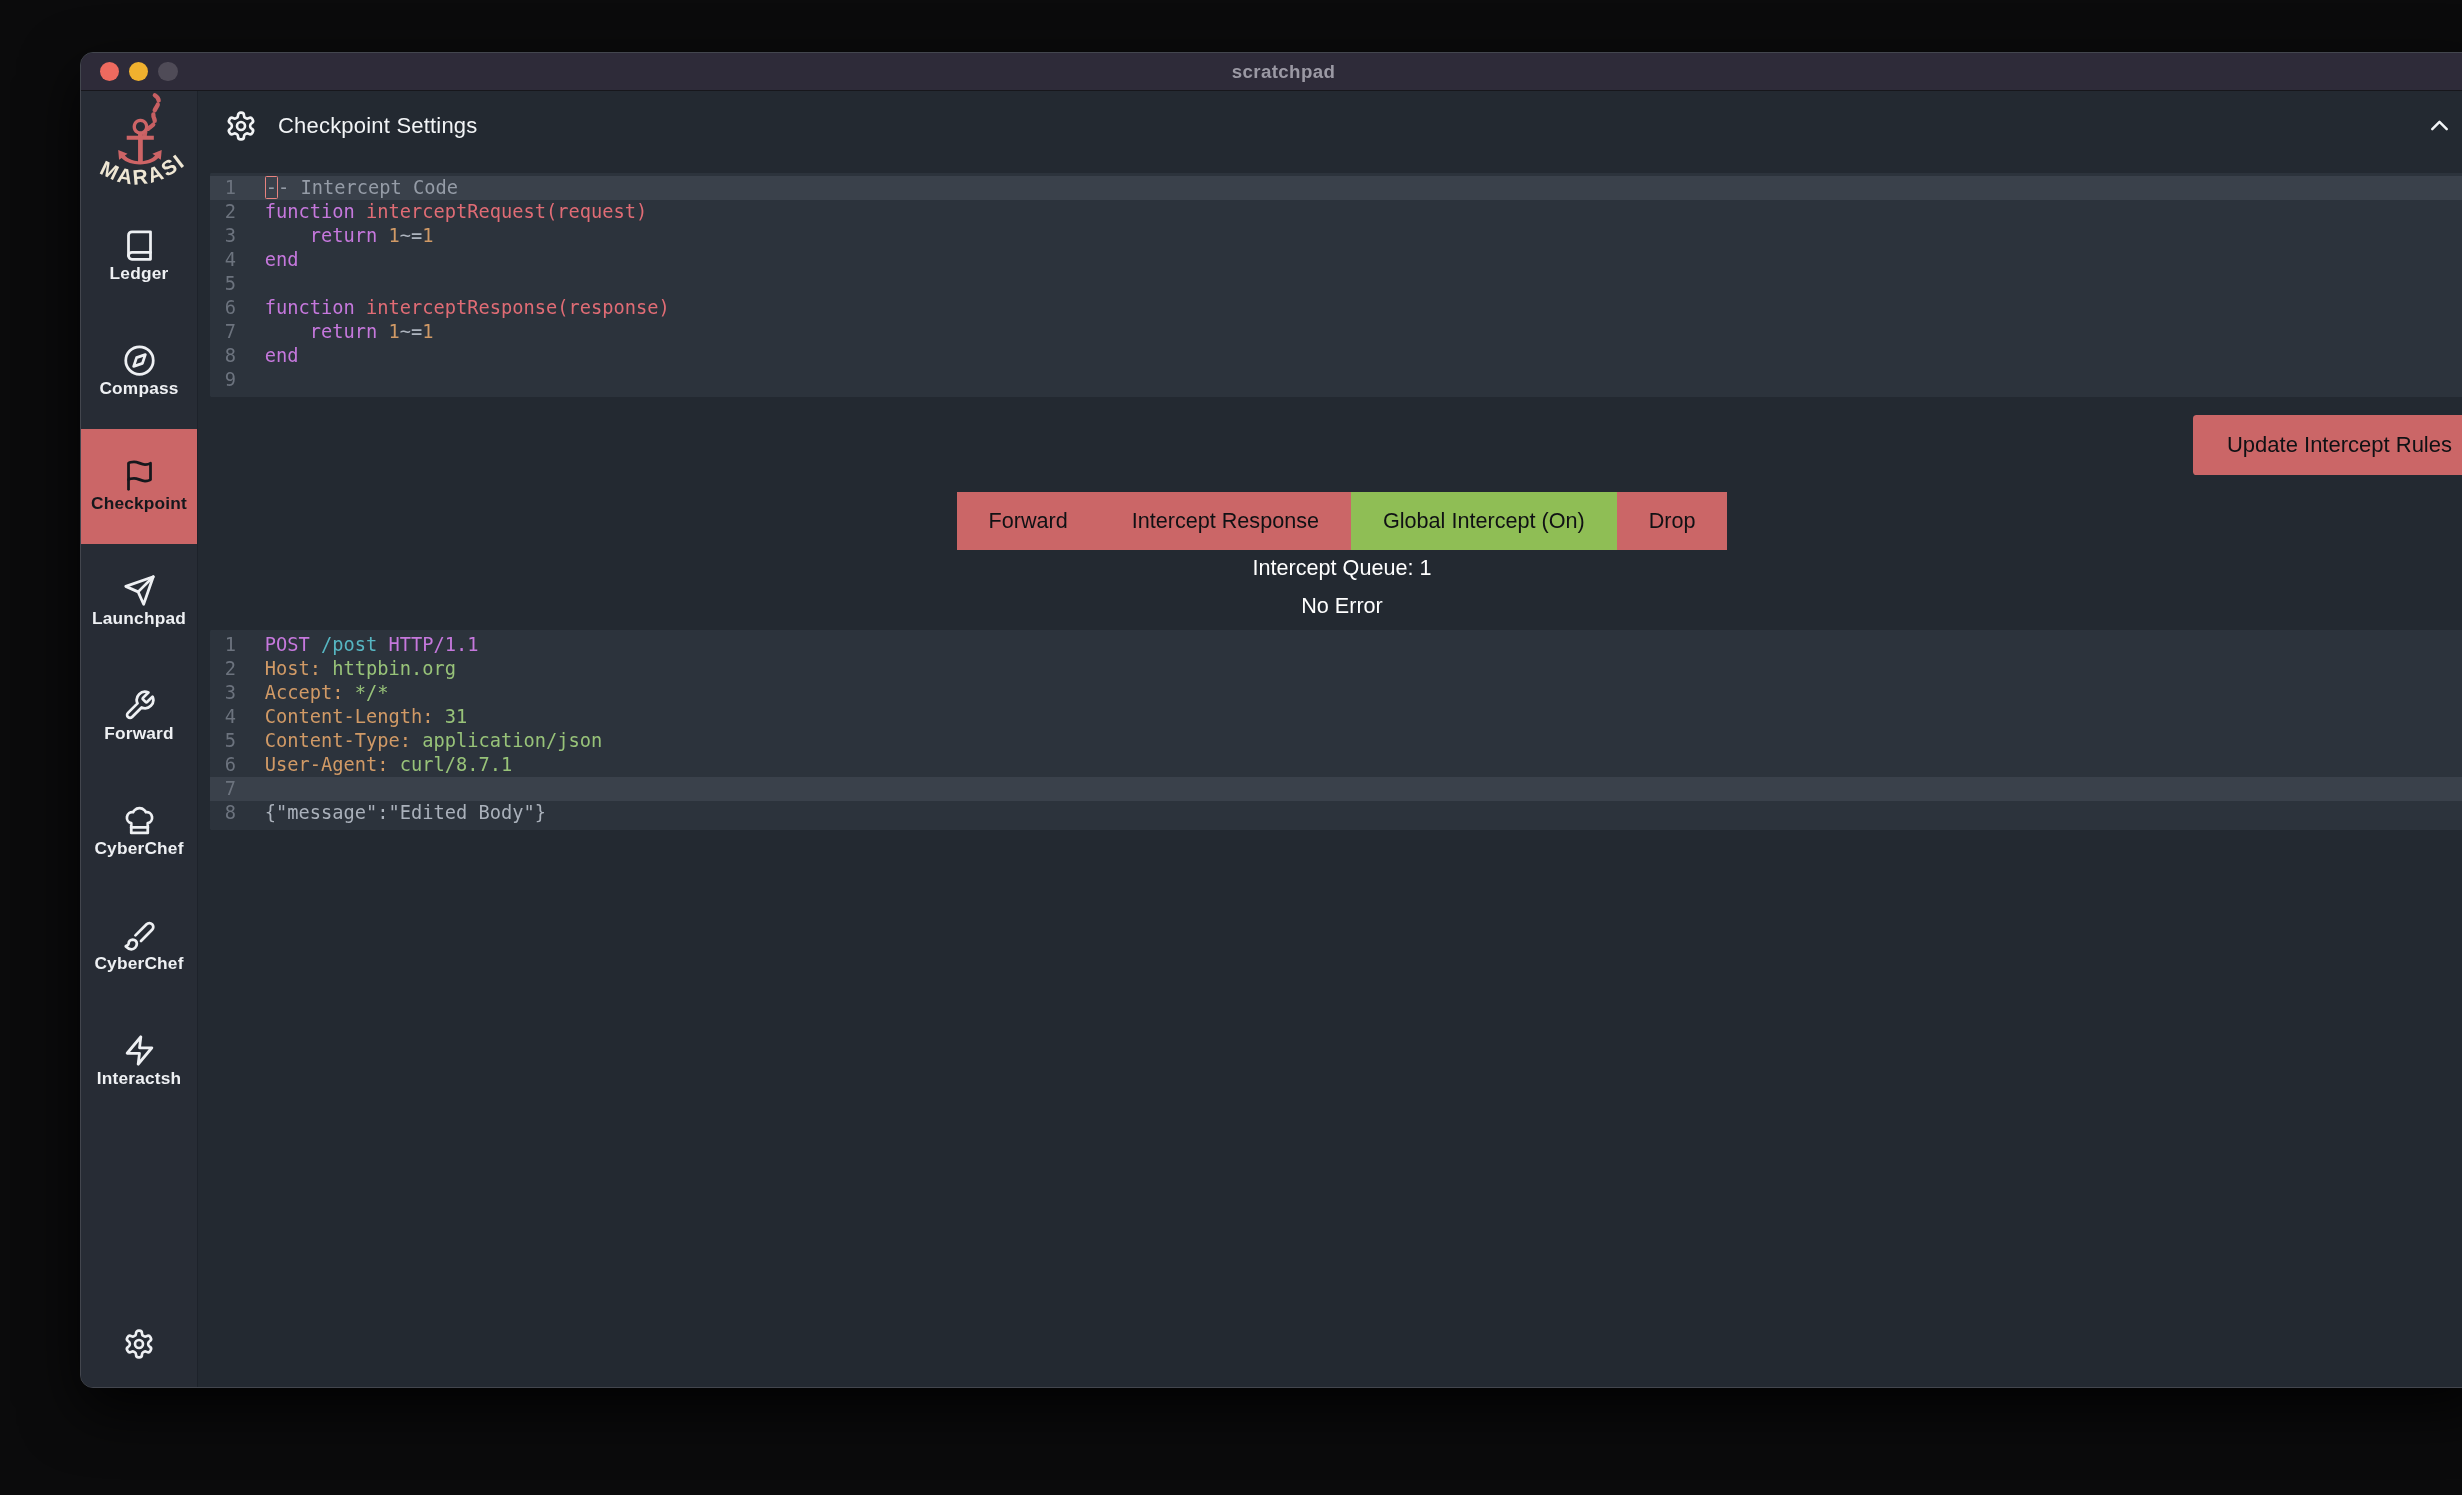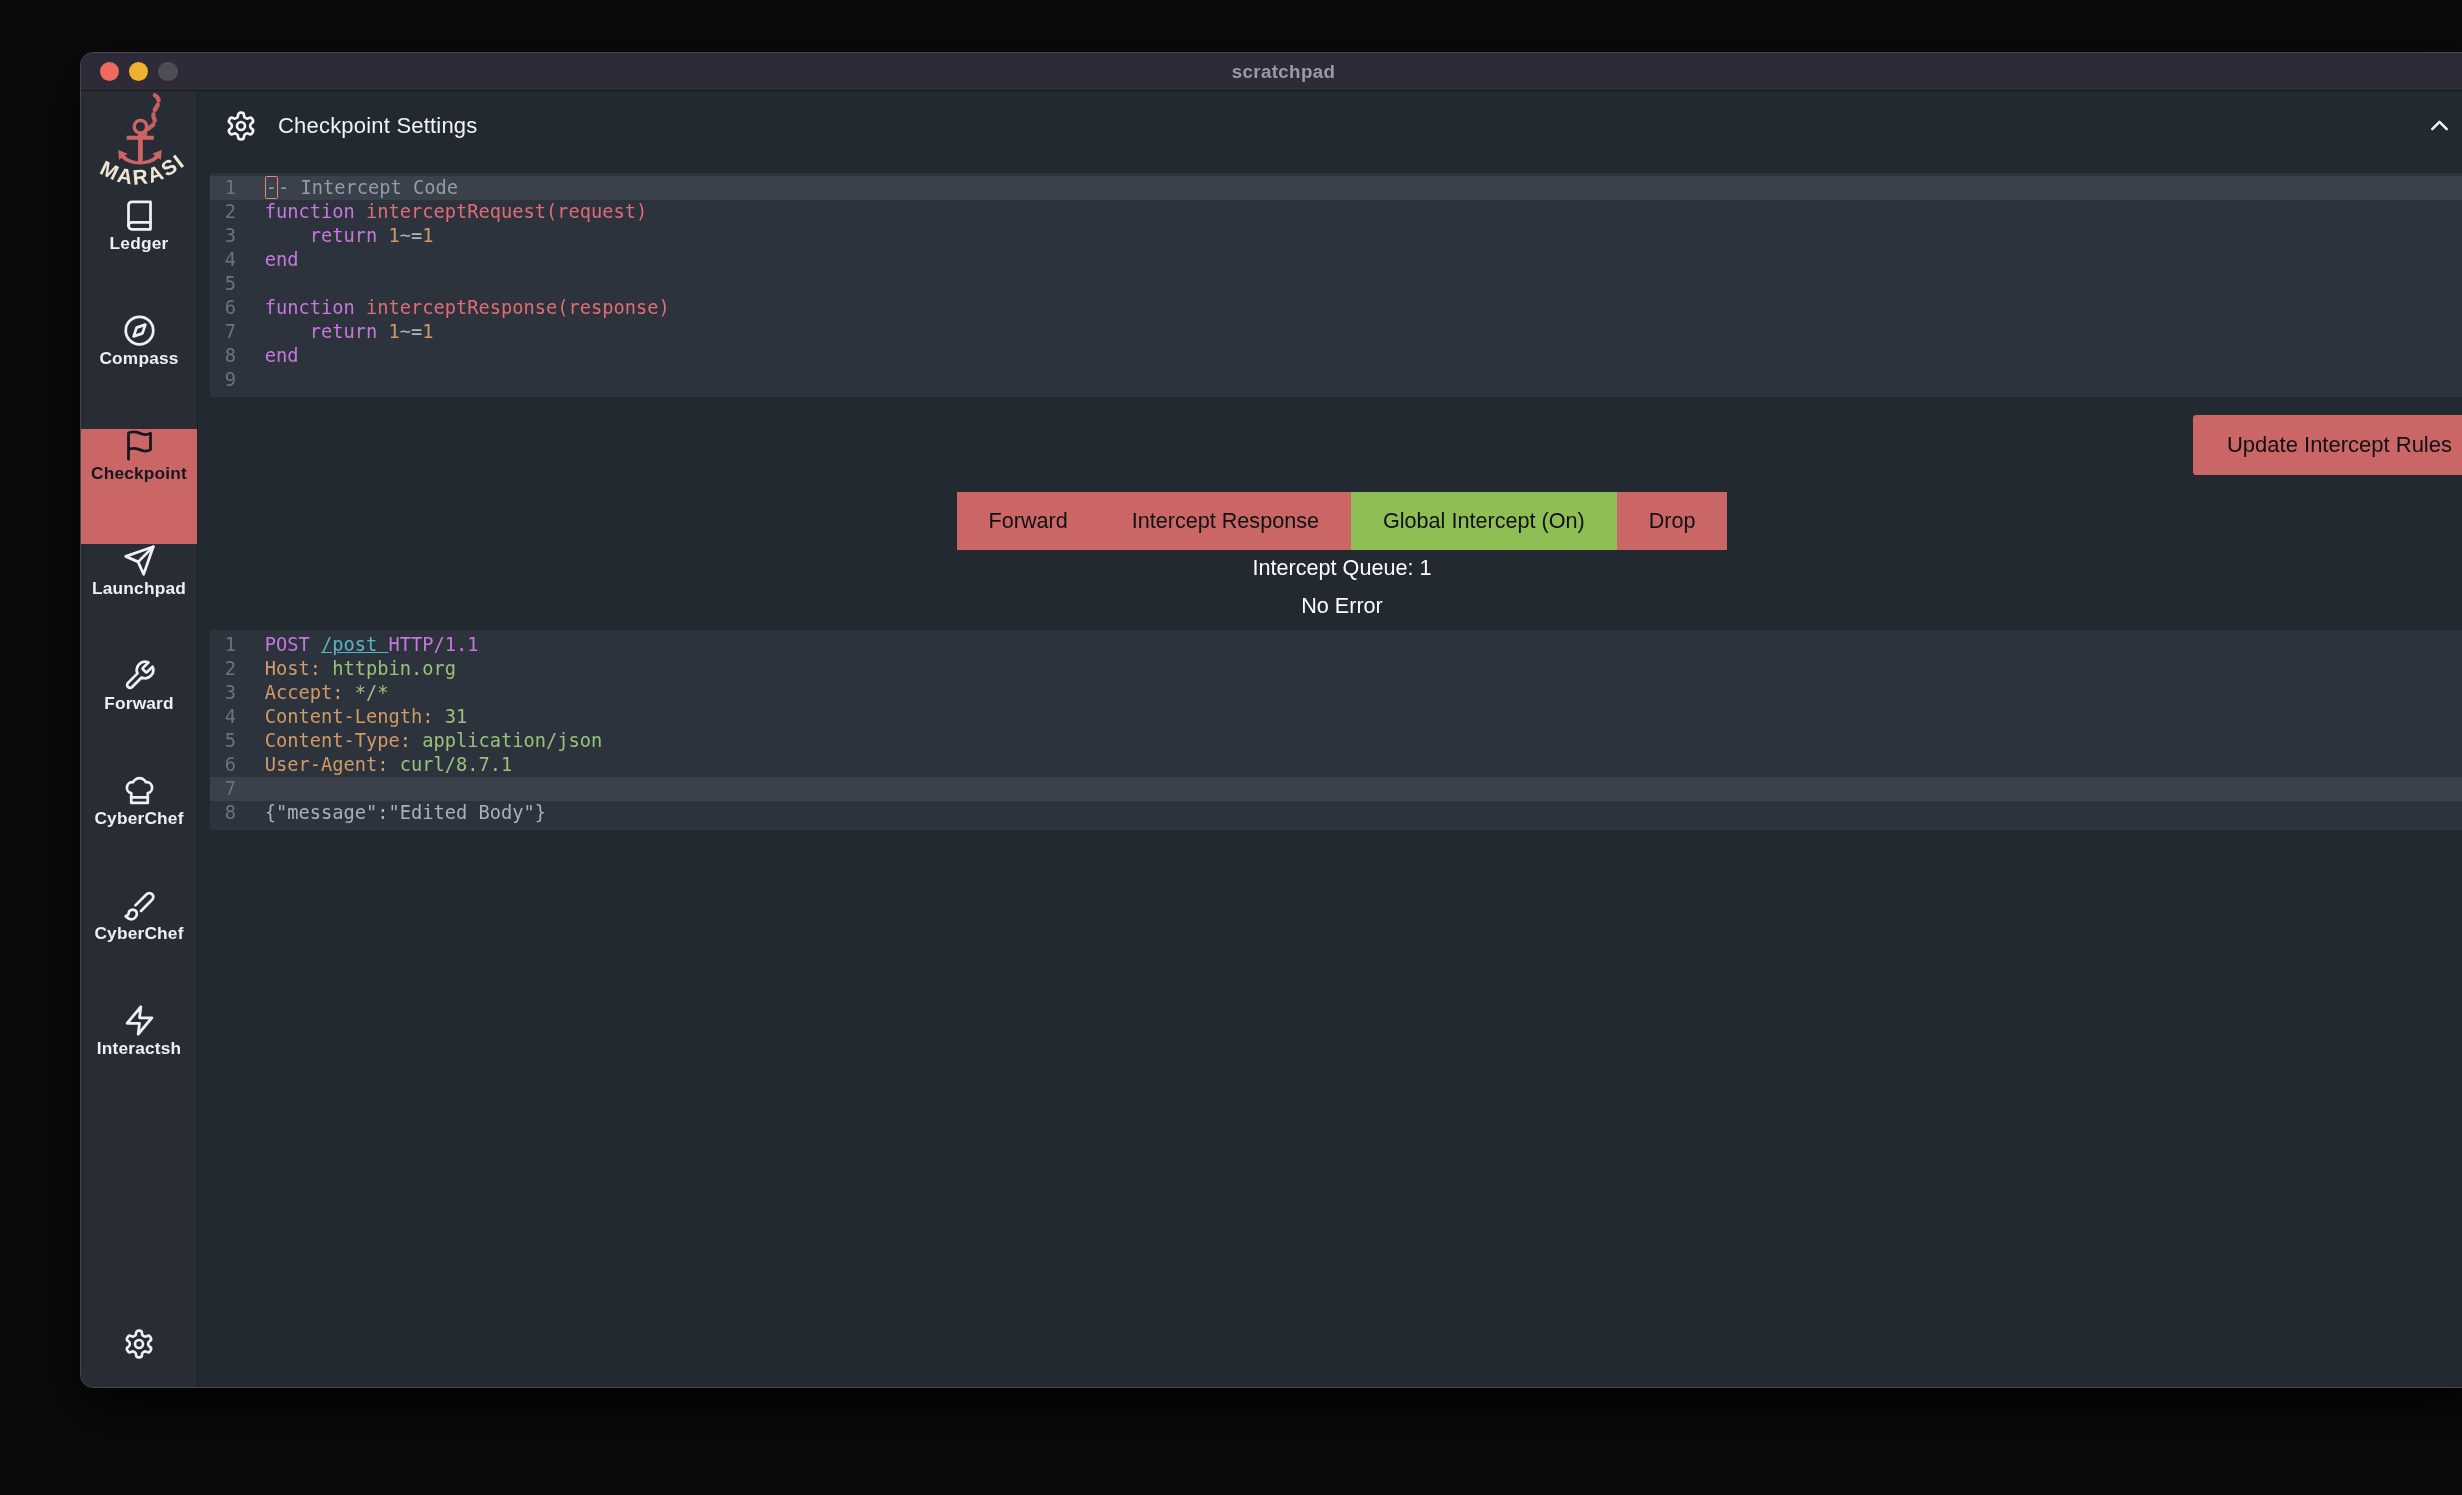--- a/index.html
+++ b/index.html
@@ -31,21 +31,21 @@
 
   
   .sidebar {
     width:117px; flex:none; background:var(--sidebar_bg);
     border-right:0.7px solid #1d222a;
     display:flex; flex-direction:column; align-items:stretch;
   }
   .logo-wrap { height:108px; flex:none; display:flex; align-items:center; justify-content:center; }
   .nav-item {
     height:115px; flex:none; display:flex; flex-direction:column;
-    align-items:center; justify-content:flex-start; gap:1px;
+    align-items:center; justify-content:center; gap:1px;
     color:#eef0f3; cursor:pointer; background:transparent; border:none;
     font-family:"Liberation Sans", sans-serif;
   }
   .nav-item .nav-label { font-size:17.3px; font-weight:700; letter-spacing:0.2px; }
   .nav-item svg { width:33px; height:33px; }
   .nav-item.active { background:var(--accent_red); color:#15171c; }
   .sidebar-spacer { flex:1; }
   .sidebar-settings {
     background:none; border:none; color:#eef0f3; cursor:pointer;
     height:86px; flex:none; display:flex; align-items:center; justify-content:center;
@@ -73,21 +73,21 @@
   .gutter {
     flex:none; width:43px; text-align:right; padding-right:17.3px;
     color:var(--syn-gutter); user-select:none;
   }
   .code { white-space:pre; margin-left:11.5px; color:var(--syn-plain); }
   .tok-kw { color:var(--syn-kw); }
   .tok-fn { color:var(--syn-fn); }
   .tok-num { color:var(--syn-num); }
   .tok-op { color:var(--syn-op); }
   .tok-comment { color:var(--syn-comment); }
-  .tok-cyan { color:var(--syn-cyan);text-decoration:underline; }
+  .tok-cyan { color:var(--syn-cyan); }
   .tok-green { color:var(--syn-green); }
   .tok-orange { color:var(--syn-orange); }
   .tok-plain { color:var(--syn-plain); }
   .tok-cursor { color:var(--syn-comment); border:1.4px solid var(--syn-cursor); border-radius:1.4px; }
 
   .update-row { display:flex; justify-content:flex-end; margin-top:18px; }
   .btn { border:none; cursor:pointer; font-family:"Liberation Sans", sans-serif; color:#101114; }
   .update-btn {
     background:var(--accent_red); font-size:22px; height:60px; padding:0 34px;
     border-radius:3.6px; font-weight:400;

